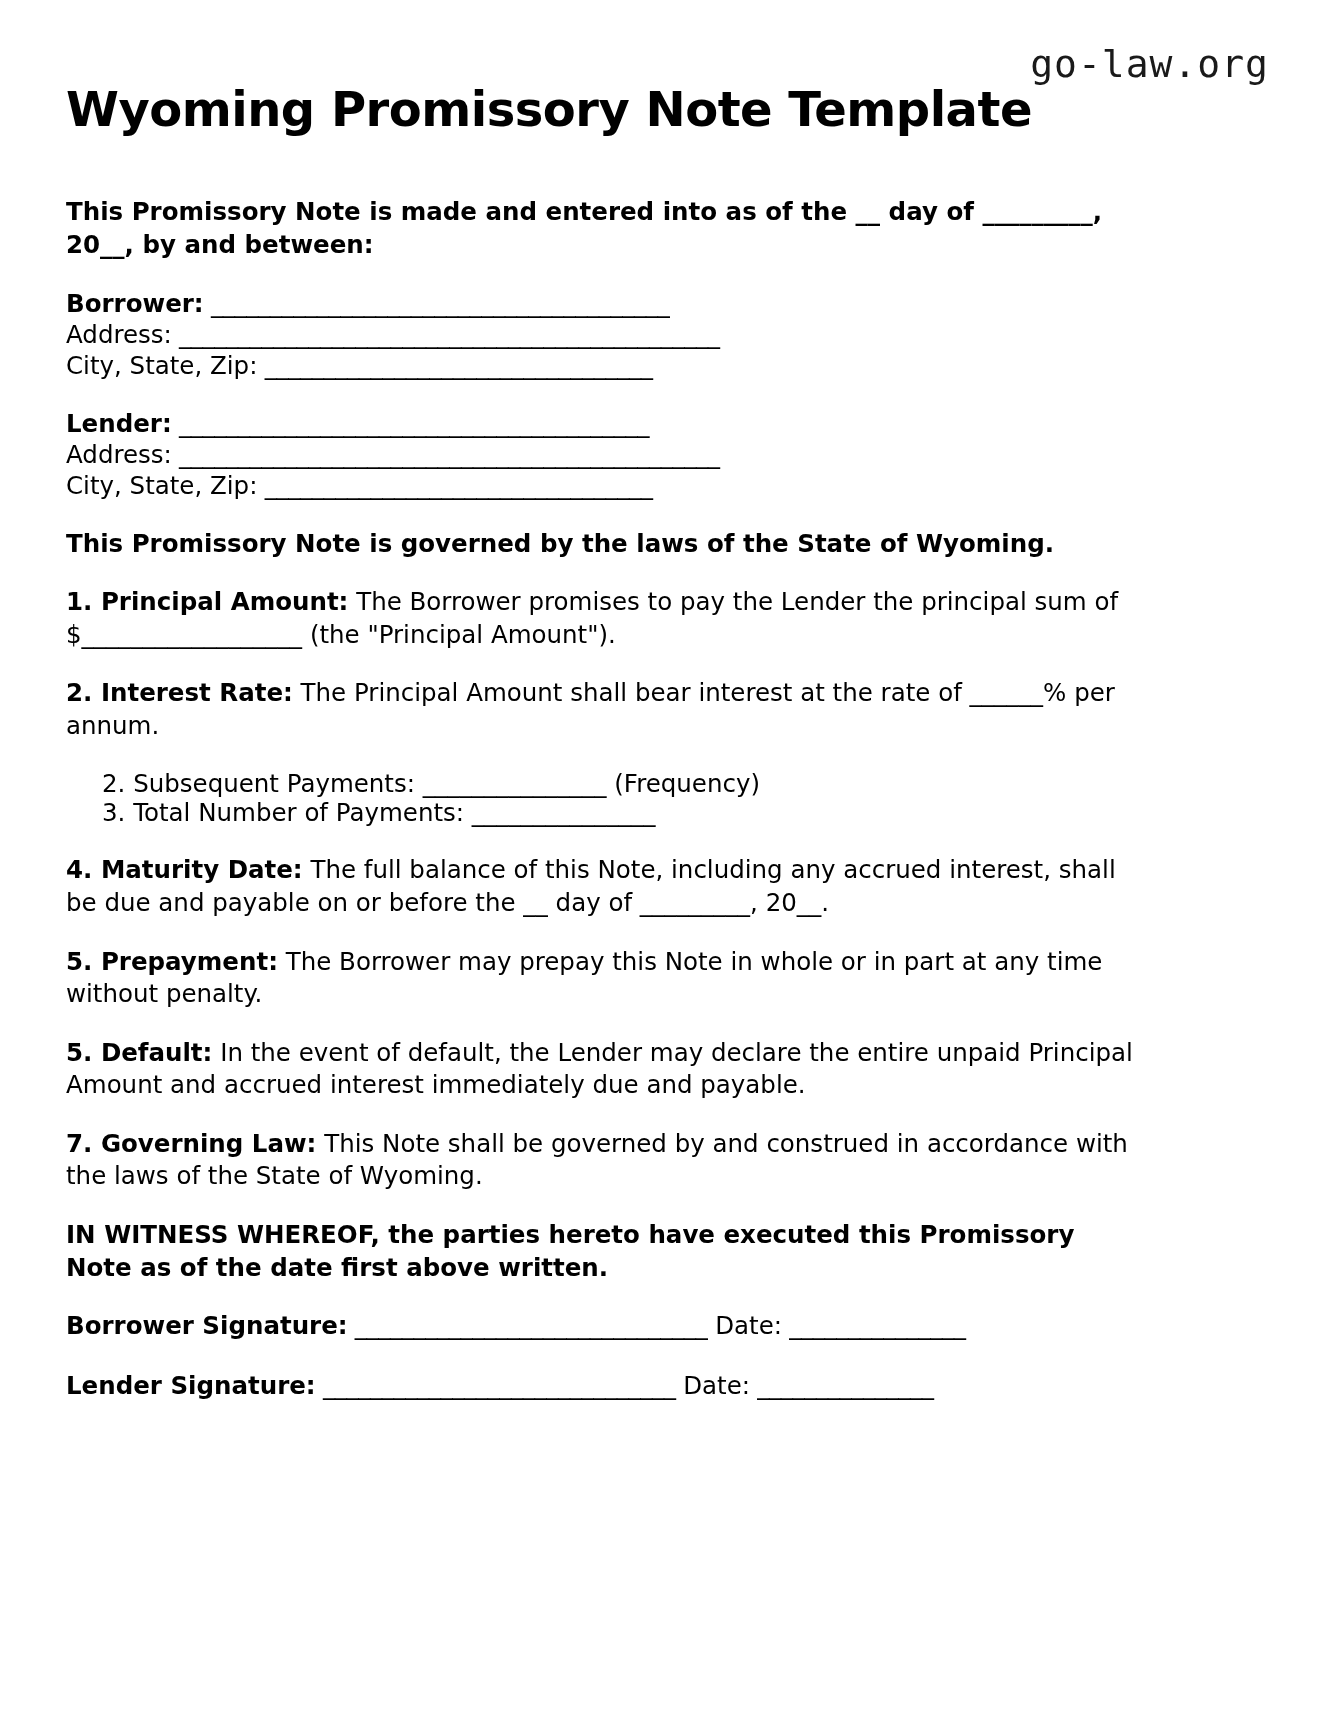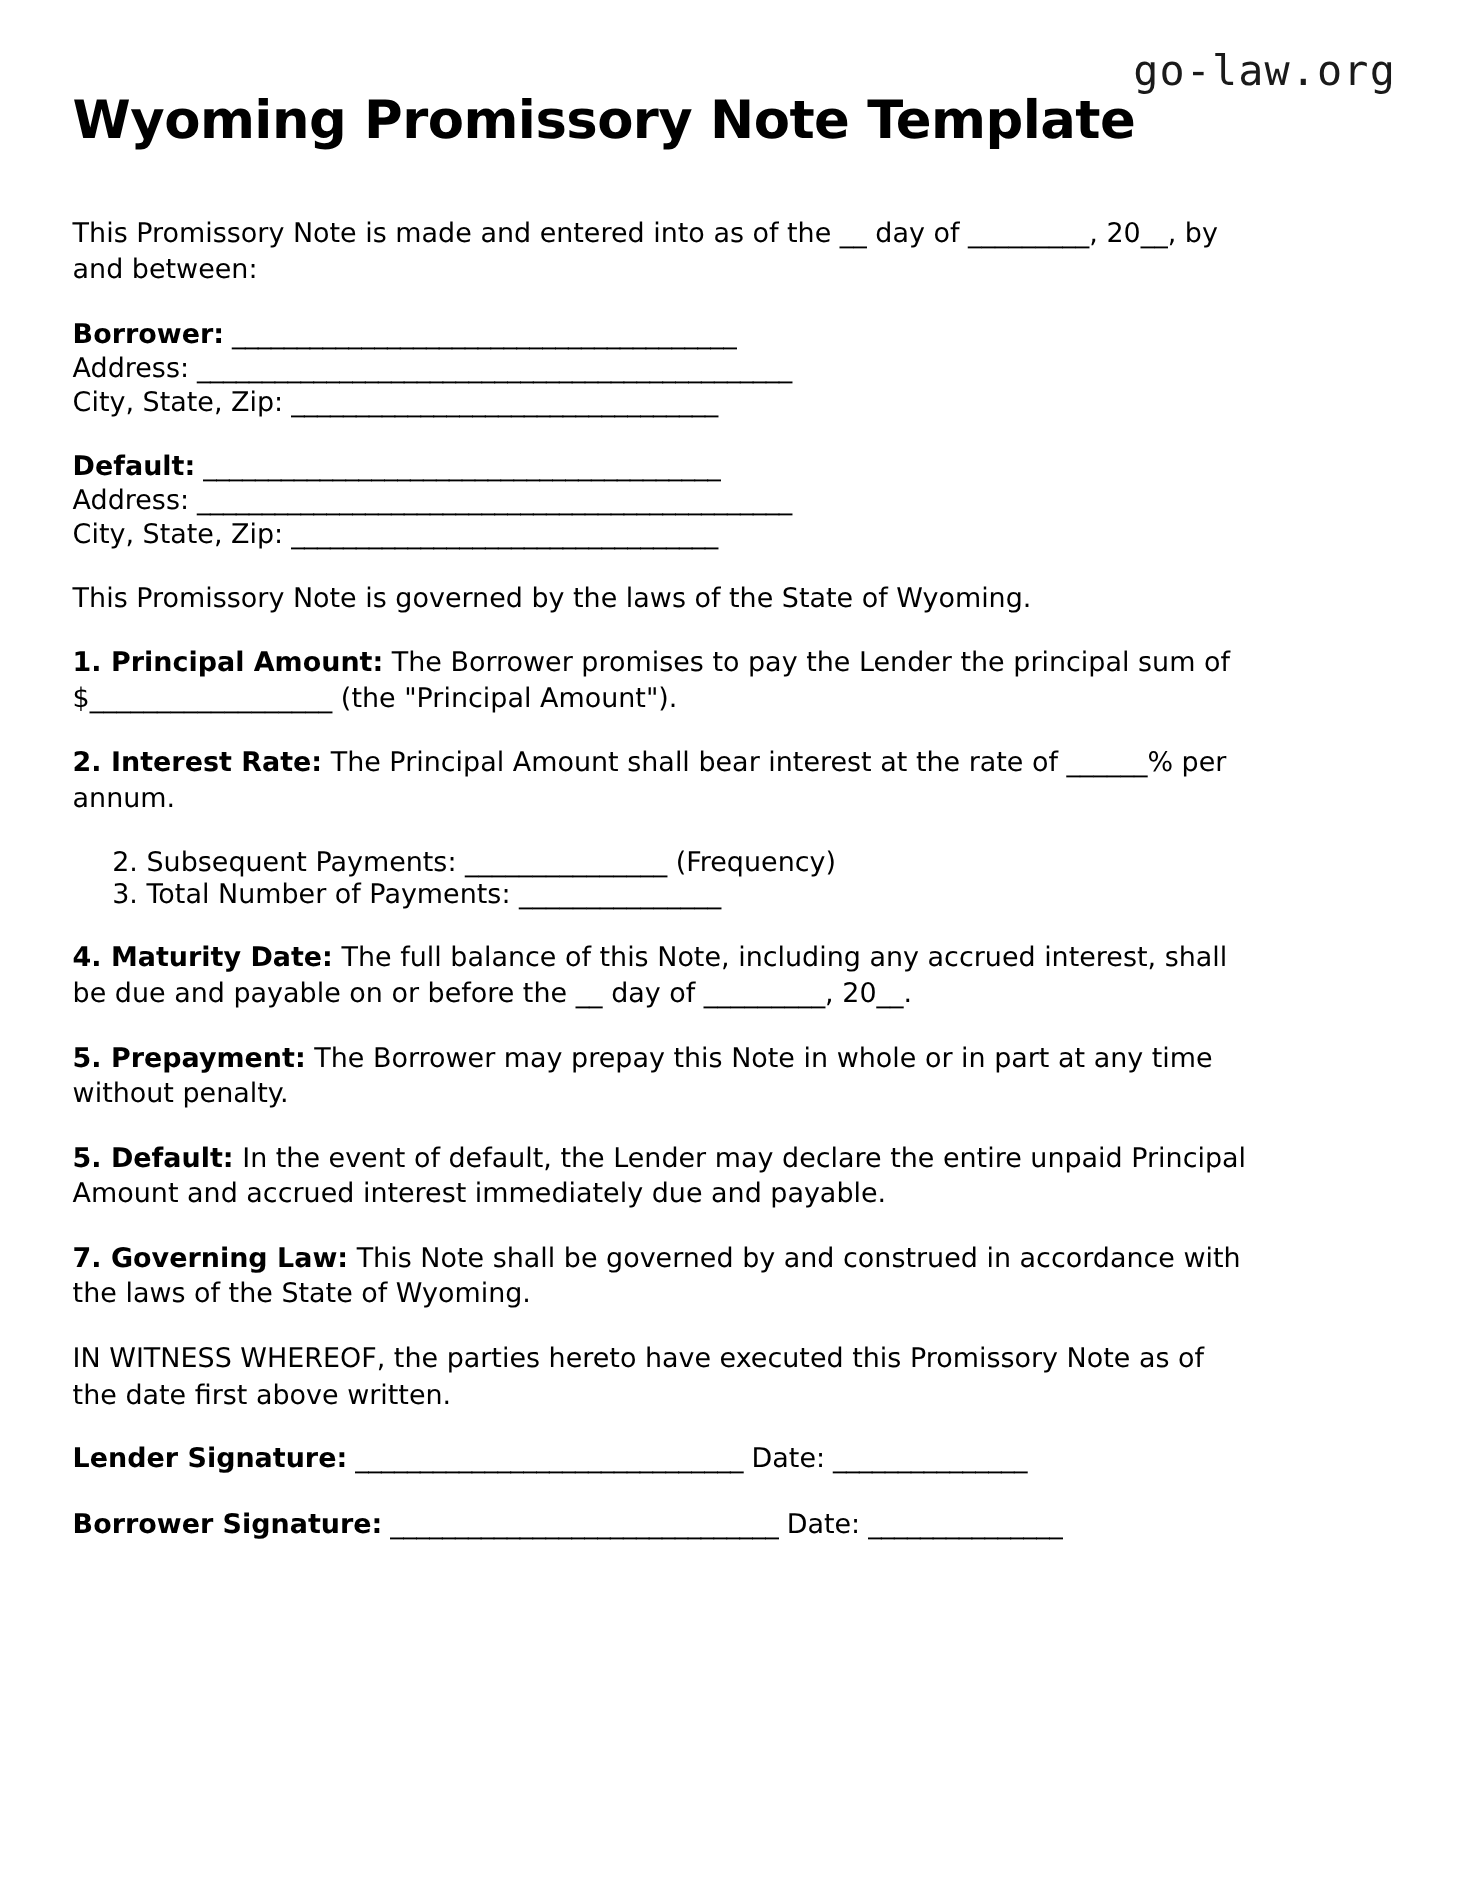--- a/index.html
+++ b/index.html
@@ -51,20 +51,21 @@
     margin: 0 0 62px 0;
     line-height: 1.05;
     color: #000;
   }
 
   p.para {
     font-size: 24.5px;
     line-height: 1.33;
     margin: 0 0 26px 0;
     color: #000;
+    font-weight: bold;
   }
 
   .party-block {
     margin: 0 0 26px 0;
   }
   .party-line {
     font-size: 24.5px;
     line-height: 1.28;
     color: #000;
     white-space: nowrap;
@@ -126,21 +127,21 @@
 
     <p class="para">This Promissory Note is made and entered into as of the __ day of _________, 20__, by and between:</p>
 
     <div class="party-block">
       <div class="party-line"><span class="lbl-bold">Borrower:</span><span class="blank"> _______________________________________</span></div>
       <div class="party-line"><span>Address:</span><span class="blank"> ______________________________________________</span></div>
       <div class="party-line"><span>City, State, Zip:</span><span class="blank"> _________________________________</span></div>
     </div>
 
     <div class="party-block">
-      <div class="party-line"><span class="lbl-bold">Default:</span><span class="blank"> ________________________________________</span></div>
+      <div class="party-line"><span class="lbl-bold">Lender:</span><span class="blank"> ________________________________________</span></div>
       <div class="party-line"><span>Address:</span><span class="blank"> ______________________________________________</span></div>
       <div class="party-line"><span>City, State, Zip:</span><span class="blank"> _________________________________</span></div>
     </div>
 
     <p class="para">This Promissory Note is governed by the laws of the State of Wyoming.</p>
 
     <p class="clause"><span class="clause-head">1. Principal Amount:</span><span> The Borrower promises to pay the Lender the principal sum of $__________________ (the "Principal Amount").</span></p>
 
     <p class="clause"><span class="clause-head">2. Interest Rate:</span><span> The Principal Amount shall bear interest at the rate of ______% per annum.</span></p>
 
@@ -153,18 +154,18 @@
     <p class="clause"><span class="clause-head">4. Maturity Date:</span><span> The full balance of this Note, including any accrued interest, shall be due and payable on or before the __ day of _________, 20__.</span></p>
 
     <p class="clause"><span class="clause-head">5. Prepayment:</span><span> The Borrower may prepay this Note in whole or in part at any time without penalty.</span></p>
 
     <p class="clause"><span class="clause-head">5. Default:</span><span> In the event of default, the Lender may declare the entire unpaid Principal Amount and accrued interest immediately due and payable.</span></p>
 
     <p class="clause"><span class="clause-head">7. Governing Law:</span><span> This Note shall be governed by and construed in accordance with the laws of the State of Wyoming.</span></p>
 
     <p class="para">IN WITNESS WHEREOF, the parties hereto have executed this Promissory Note as of the date first above written.</p>
 
+    <div class="sig-line sig-first"><span class="sig-lbl">Borrower Signature:</span><span class="blank"> ______________________________</span><span> Date:</span><span class="blank"> _______________</span></div>
+
     <div class="sig-line"><span class="sig-lbl">Lender Signature:</span><span class="blank"> ______________________________</span><span> Date:</span><span class="blank"> _______________</span></div>
-
-    <div class="sig-line sig-first"><span class="sig-lbl">Borrower Signature:</span><span class="blank"> ______________________________</span><span> Date:</span><span class="blank"> _______________</span></div>
 
   </div>
 </div>
 
 </body></html>

